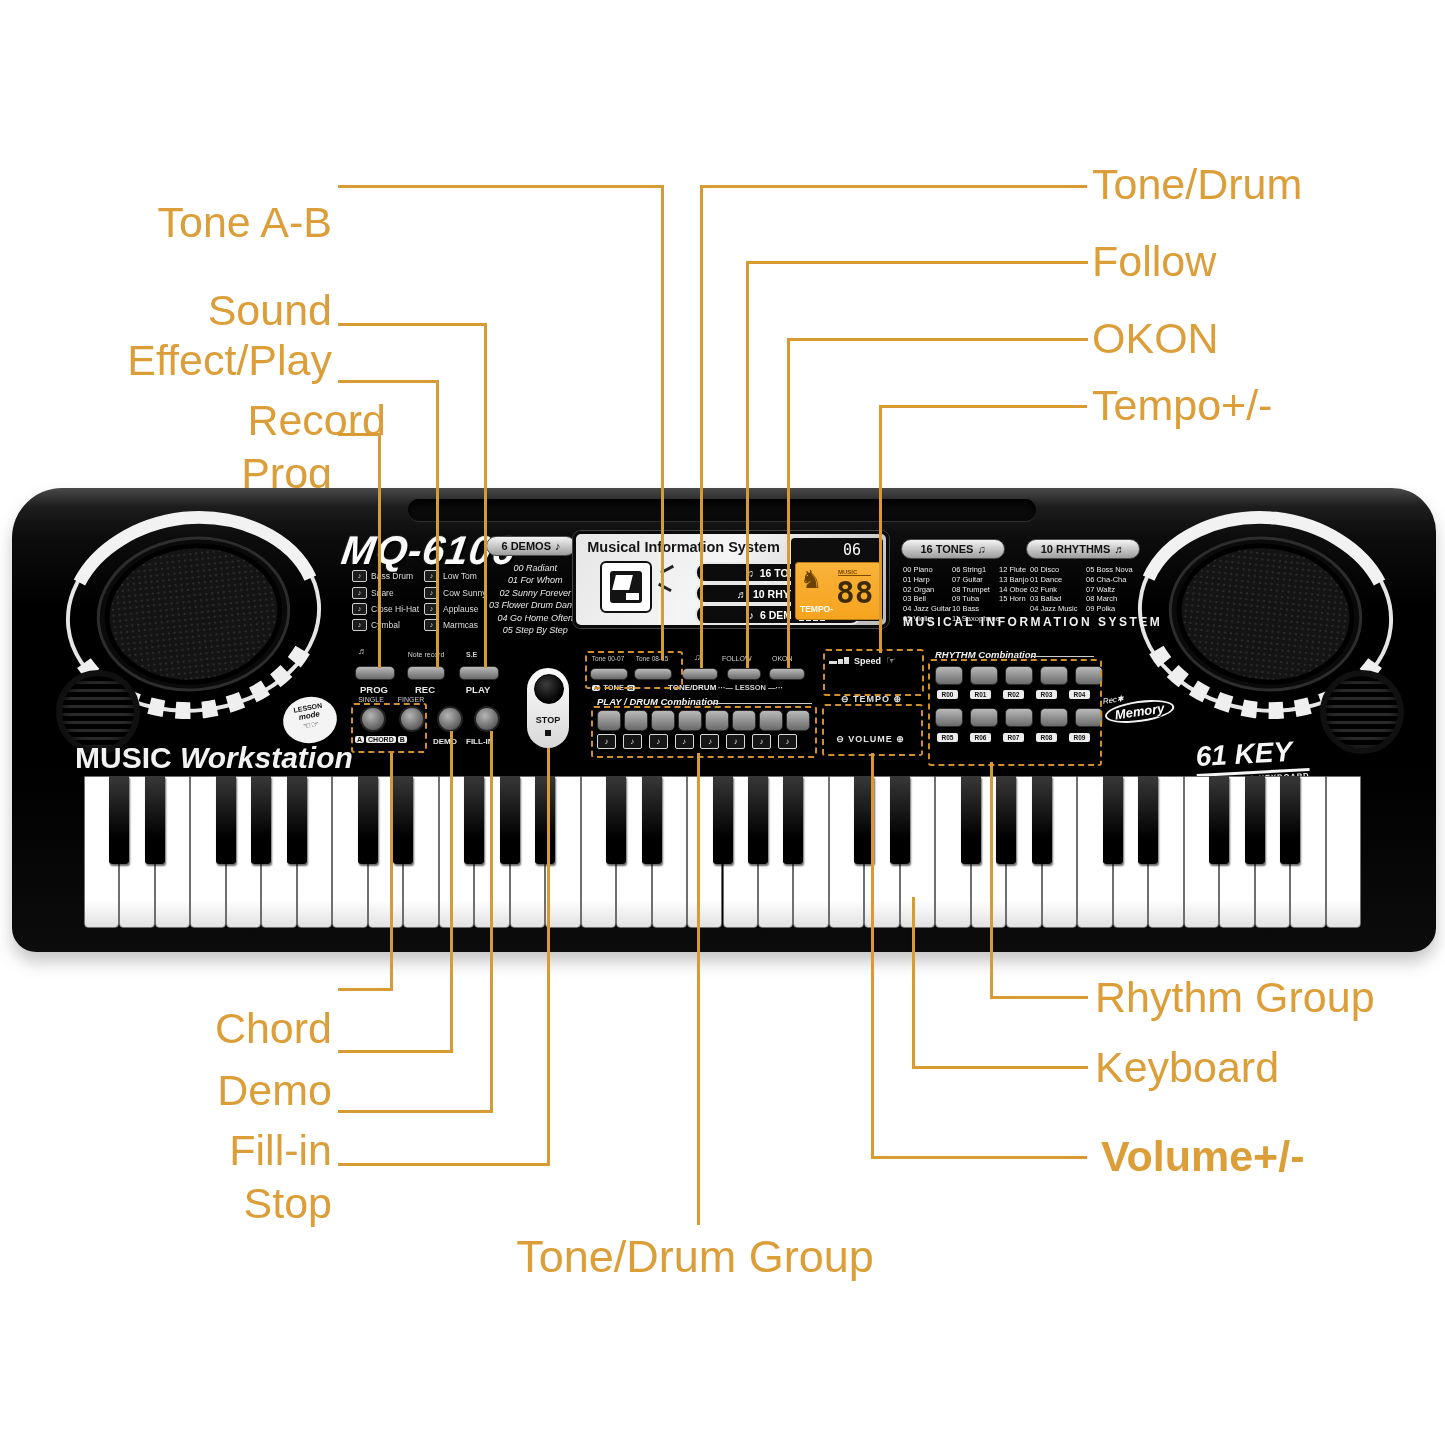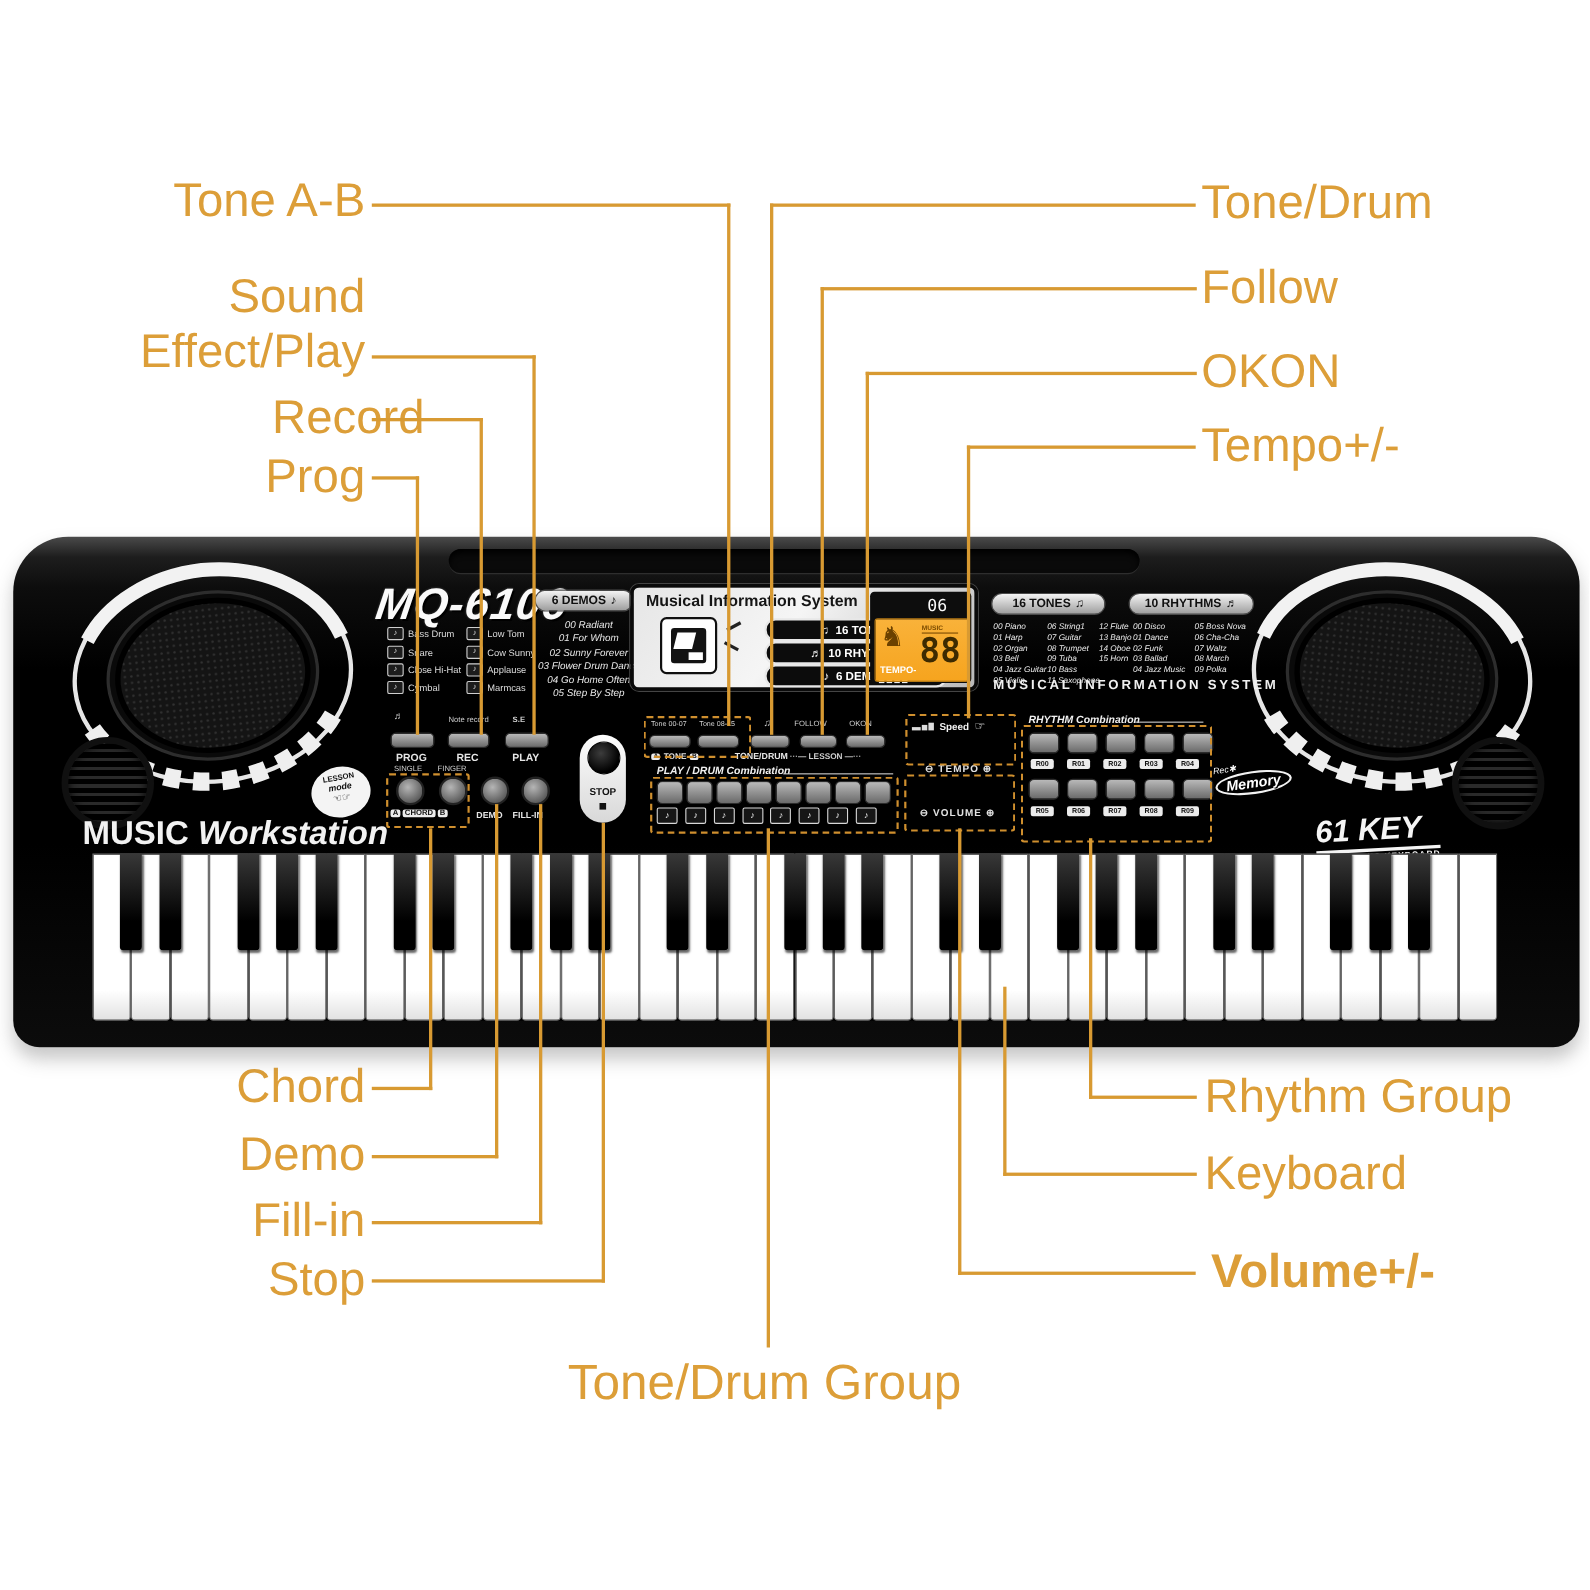--- a/index.html
+++ b/index.html
@@ -1,20 +1,20 @@
 <!DOCTYPE html>
 <html><head>
 <meta charset="utf-8">
 <style>
   html,body{margin:0;padding:0;background:#fff;}
   .canvas{position:relative;width:1445px;height:1445px;background:#fff;overflow:hidden;
           font-family:"Liberation Sans",sans-serif;}
   
   .lbl{position:absolute;color:#DC9E38;font-size:43px;line-height:1.12;white-space:nowrap;}
-  .lbl.r{text-align:right;}
+  .lbl.r{text-align:right;margin-top:40px;}
   .hline,.vline{position:absolute;background:#D89A32;z-index:30;}
   .hline{height:3px;} .vline{width:3px;}
   
   .kbody{position:absolute;left:12px;top:488px;width:1424px;height:464px;
          background:linear-gradient(180deg,#4a4a4a 0%,#1d1d1d 4%,#0d0d0d 10%,#000 26%,#000 60%,#0c0c0c 100%);
          border-radius:50px 44px 24px 24px;box-shadow:0 10px 16px rgba(130,130,130,.45);z-index:1;}
   .slot{position:absolute;left:408px;top:499px;width:628px;height:22px;background:#0a0a0a;
         border-radius:11px;box-shadow:inset 0 4px 6px #000, 0 1px 0 #2e2e2e;z-index:2;}
   .grille{position:absolute;width:72px;height:72px;border-radius:50%;z-index:3;
           background:repeating-linear-gradient(180deg,#000 0 5px,#2a2a2a 5px 8px);
@@ -45,21 +45,21 @@
   .disp{position:absolute;left:573px;top:531px;width:310px;height:91px;border:3px solid #0a0a0a;border-radius:8px;
         background:linear-gradient(125deg,#e6e6e6,#f5f5f5 45%,#b9b9b9);z-index:4;box-shadow:0 0 0 1px #444;}
   .pill3{position:absolute;left:119px;width:162px;height:17px;background:#0c0c0c;border:2px solid #e8e8e8;
          border-radius:10px;color:#fff;font-size:10.5px;font-weight:bold;display:flex;align-items:center;
          justify-content:center;gap:6px;}
   .lcd{position:absolute;left:215px;top:4px;width:92px;height:83px;background:#0d0d0d;border-radius:4px;}
   .lcdscr{position:absolute;left:4px;top:24px;width:84px;height:56px;border-radius:3px;
           background:linear-gradient(180deg,#f9b23a,#f6a41e);border:1px solid #b87a12;}
   .bars i{position:absolute;bottom:0;background:#f2f2f2;width:5px;display:block;}
   .mono{font-family:"DejaVu Sans Mono",monospace;}
-  .tone-col div,.rhy-col div{font-size:7.5px;line-height:9.8px;color:#eaeaea;font-style:italic;white-space:nowrap;}
+  .tone-col div,.rhy-col div{font-size:7.5px;line-height:9.8px;color:#eaeaea;white-space:nowrap;}
   .combot{font-style:italic;font-weight:bold;font-size:9.5px;color:#f0f0f0;white-space:nowrap;}
   .uline{position:absolute;height:1px;background:#cfcfcf;}
   .cbrow{display:flex;gap:3px;}
   .cbrow .cbtn{width:22px;height:19px;}
   .icrow{display:flex;justify-content:space-between;width:200px;}
   .icbx{width:17px;height:13px;border:1px solid #d8d8d8;border-radius:2px;background:#161616;color:#e8e8e8;
         font-size:8px;line-height:13px;text-align:center;}
   .swoosh{position:absolute;width:38px;height:18px;background:linear-gradient(135deg,#d6d6d6,#6f6f6f);
           clip-path:polygon(0 60%,58% 0,100% 18%,42% 100%);}
   .pmrow{font-size:9px;font-weight:bold;color:#e2e2e2;text-align:center;letter-spacing:1px;}

